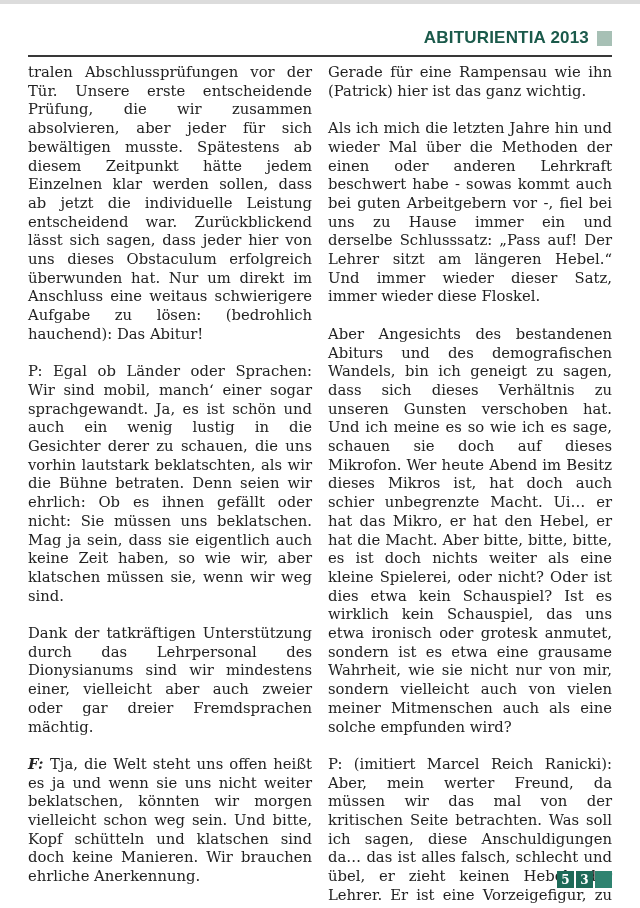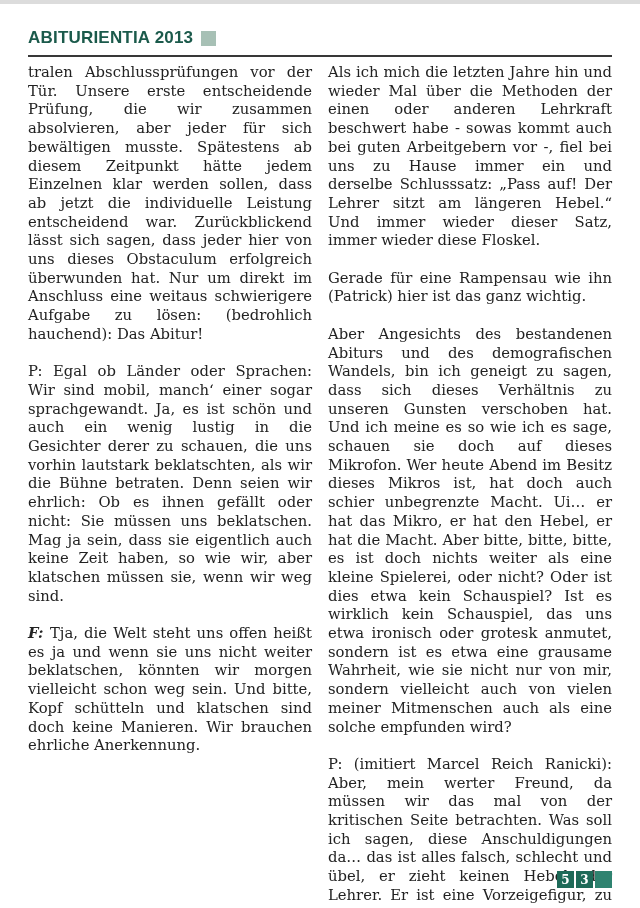--- a/index.html
+++ b/index.html
@@ -11,21 +11,21 @@
     font-family: "DejaVu Serif", serif;
     color: #222222;
   }
   .top-strip {
     position: absolute; top: 0; left: 0;
     width: 640px; height: 4px;
     background: #dcdcdc;
   }
   .header {
     position: absolute; top: 28px; left: 28px; right: 28px;
-    display: flex; align-items: center; gap: 8px;
+    display: flex; justify-content: flex-end; align-items: center; gap: 8px;
   }
   .header-title {
     font-family: "Liberation Sans", sans-serif;
     font-weight: bold;
     font-size: 17px;
     letter-spacing: 0.2px;
     color: #1b5a4b;
   }
   .header-square {
     width: 15px; height: 15px;
@@ -71,25 +71,26 @@
 <div class="header">
   <span class="header-title">ABITURIENTIA 2013</span>
   <span class="header-square"></span>
 </div>
 <div class="header-rule"></div>
 
 <div class="columns">
   <div class="column">
       <p>tralen Abschlussprüfungen vor der Tür. Unsere erste entscheidende Prüfung, die wir zusammen absolvieren, aber jeder für sich bewältigen musste. Spätestens ab diesem Zeitpunkt hätte jedem Einzelnen klar werden sollen, dass ab jetzt die individuelle Leistung entscheidend war. Zurückblickend lässt sich sagen, dass jeder hier von uns dieses Obstaculum erfolgreich überwunden hat. Nur um direkt im Anschluss eine weitaus schwierigere Aufgabe zu lösen: (bedrohlich hauchend): Das Abitur!</p>
       <p><span class="speaker-n">P: </span>Egal ob Länder oder Sprachen: Wir sind mobil, manch‘ einer sogar sprachgewandt. Ja, es ist schön und auch ein wenig lustig in die Gesichter derer zu schauen, die uns vorhin lautstark beklatschten, als wir die Bühne betraten. Denn seien wir ehrlich: Ob es ihnen gefällt oder nicht: Sie müssen uns beklatschen. Mag ja sein, dass sie eigentlich auch keine Zeit haben, so wie wir, aber klatschen müssen sie, wenn wir weg sind.</p>
+      <p>Dank der tatkräftigen Unterstützung durch das Lehrpersonal des Dionysianums sind wir mindestens einer, vielleicht aber auch zweier oder gar dreier Fremdsprachen mächtig.</p>
       <p><span class="speaker-bi">F: </span>Tja, die Welt steht uns offen heißt es ja und wenn sie uns nicht weiter beklatschen, könnten wir morgen vielleicht schon weg sein. Und bitte, Kopf schütteln und klatschen sind doch keine Manieren. Wir brauchen ehrliche Anerkennung.</p>
     </div>
   <div class="column">
+      <p>Gerade für eine Rampensau wie ihn (Patrick) hier ist das ganz wichtig.</p>
       <p>Als ich mich die letzten Jahre hin und wieder Mal über die Methoden der einen oder anderen Lehrkraft beschwert habe - sowas kommt auch bei guten Arbeitgebern vor -, fiel bei uns zu Hause immer ein und derselbe Schlusssatz: „Pass auf! Der Lehrer sitzt am längeren Hebel.“ Und immer wieder dieser Satz, immer wieder diese Floskel.</p>
-      <p>Gerade für eine Rampensau wie ihn (Patrick) hier ist das ganz wichtig.</p>
       <p>Aber Angesichts des bestandenen Abiturs und des demografischen Wandels, bin ich geneigt zu sagen, dass sich dieses Verhältnis zu unseren Gunsten verschoben hat. Und ich meine es so wie ich es sage, schauen sie doch auf dieses Mikrofon. Wer heute Abend im Besitz dieses Mikros ist, hat doch auch schier unbegrenzte Macht. Ui… er hat das Mikro, er hat den Hebel, er hat die Macht. Aber bitte, bitte, bitte, es ist doch nichts weiter als eine kleine Spielerei, oder nicht? Oder ist dies etwa kein Schauspiel? Ist es wirklich kein Schauspiel, das uns etwa ironisch oder grotesk anmutet, sondern ist es etwa eine grausame Wahrheit, wie sie nicht nur von mir, sondern vielleicht auch von vielen meiner Mitmenschen auch als eine solche empfunden wird?</p>
       <p><span class="speaker-n">P: </span>(imitiert Marcel Reich Ranicki): Aber, mein werter Freund, da müssen wir das mal von der kritischen Seite betrachten. Was soll ich sagen, diese Anschuldigungen da… das ist alles falsch, schlecht und übel, er zieht keinen Hebel, der Lehrer. Er ist eine Vorzeigefigur, zu dem die jungen Schüler herauf blicken können, um sie mit seinem Wissen auszustatten: Ein Hüter des Wissens.</p>
     </div>
 </div>
 
 <div class="page-num">
   <div class="page-box">5</div>
   <div class="page-box">3</div>
   <div class="page-box accent"></div>
 </div>

